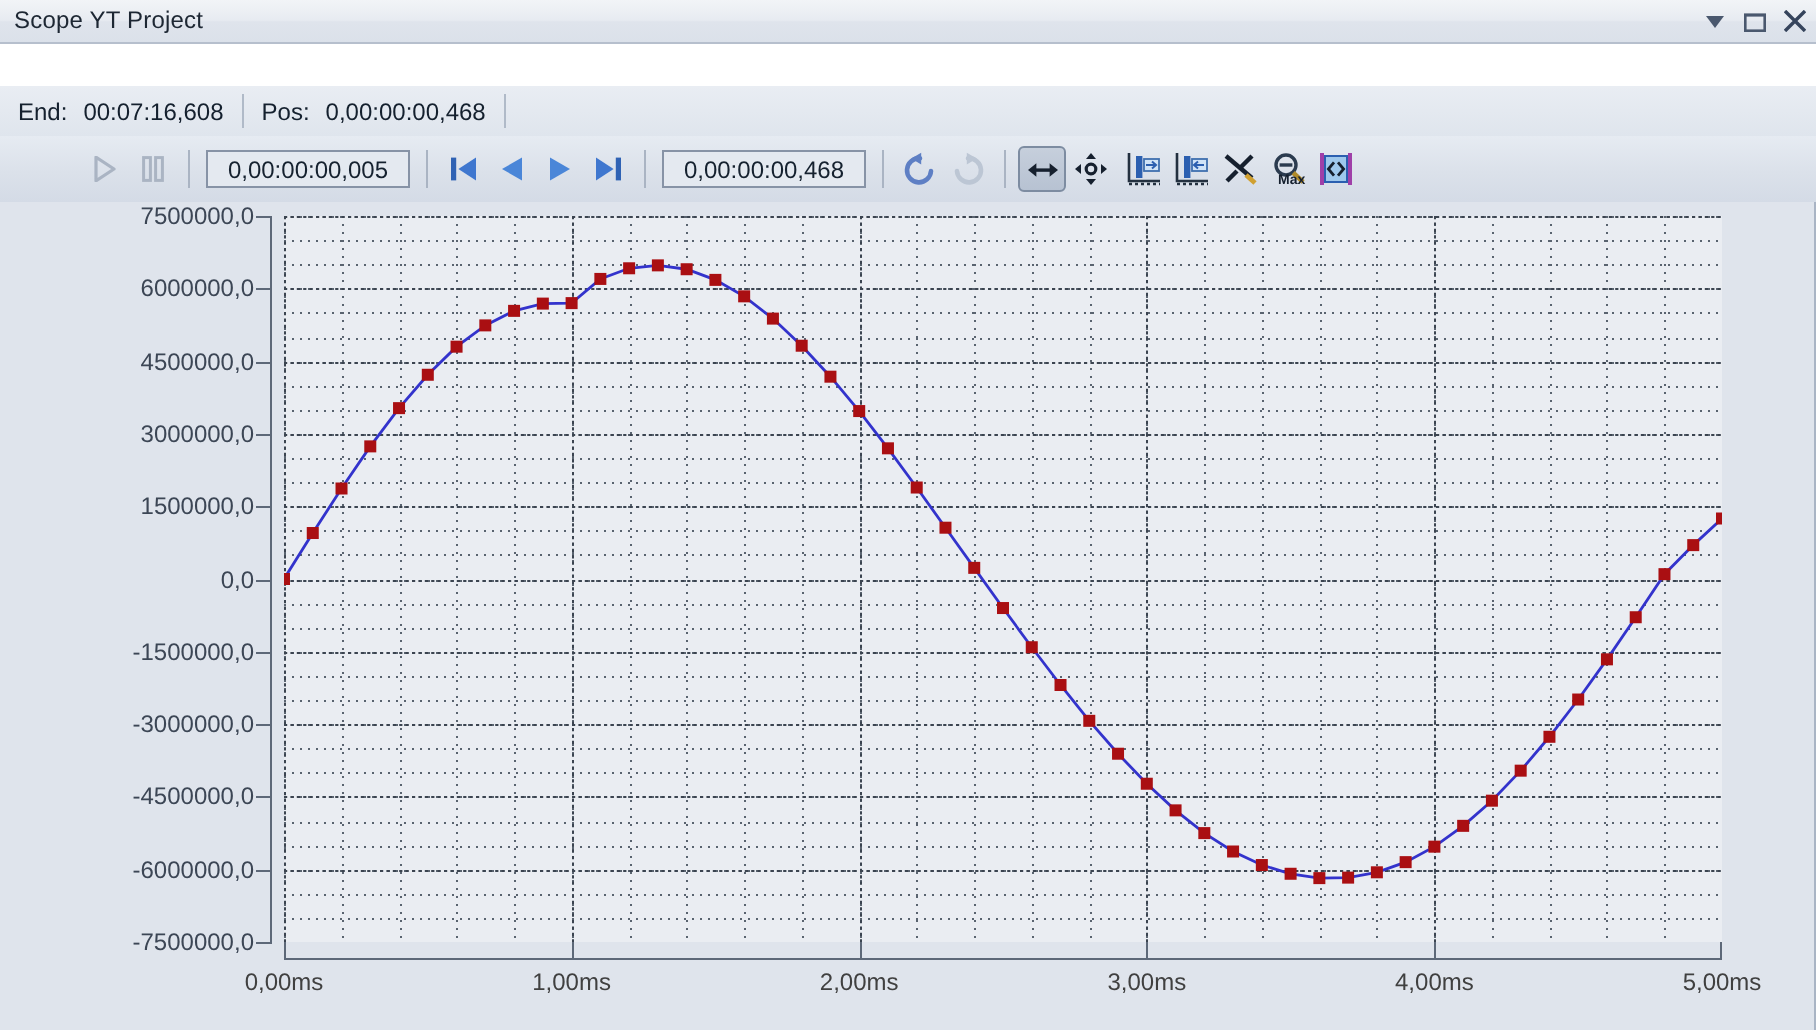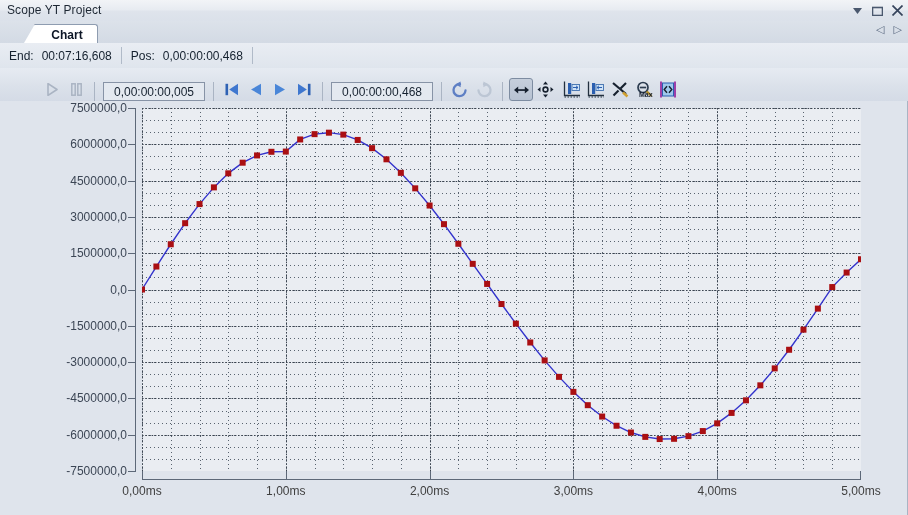--- a/index.html
+++ b/index.html
@@ -82,21 +82,21 @@
     font-size:12px;color:#14202e;white-space:nowrap;
   }
   .info-group.first{margin-left:32px;border-left:1px solid #b0bac8;}
   .info-label{font-weight:normal;margin-right:8px;}
   .info-value{font-weight:normal;}
   
   .toolbar{
     position:absolute;left:0;top:68px;width:908px;height:33px;
     background:linear-gradient(to bottom,#e6ebf2 0%,#dbe1ea 55%,#d4dbe6 100%);
     border-bottom:1px solid #a9b4c4;
-    display:flex;align-items:flex-end;
+    display:flex;align-items:center;
   }
   .tb-sep{
     width:1px;height:19px;background:#aab4c3;margin:0 6px;flex:0 0 auto;
   }
   .tb-icon{
     width:24px;height:23px;flex:0 0 auto;
     display:flex;align-items:center;justify-content:center;
     position:relative;
   }
   .tb-icon.pressed{
@@ -178,29 +178,20 @@
           </svg>
       </div>
       <div class="tbtn">
         <svg width="11" height="11" viewBox="0 0 11 11">
             <path d="M0.5 0.5 L10.5 10.5 M10.5 0.5 L0.5 10.5" stroke="#36445c" stroke-width="1.7" fill="none"></path>
           </svg>
       </div>
     </div>
   </div>
 
-  <div class="tabstrip">
-    <div class="tab">
-      <div class="tab-label">Chart</div>
-    </div>
-    <div class="tab-nav">
-      <span>◁</span>
-      <span>▷</span>
-    </div>
-  </div>
 
   <div class="infobar">
     <div class="info-group">
       <span class="info-label">End:</span>
       <span class="info-value">00:07:16,608</span>
     </div>
     <div class="info-group">
       <span class="info-label">Pos:</span>
       <span class="info-value">0,00:00:00,468</span>
     </div>

